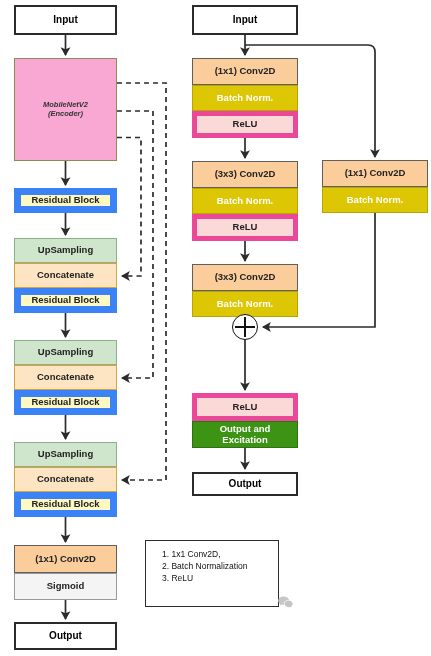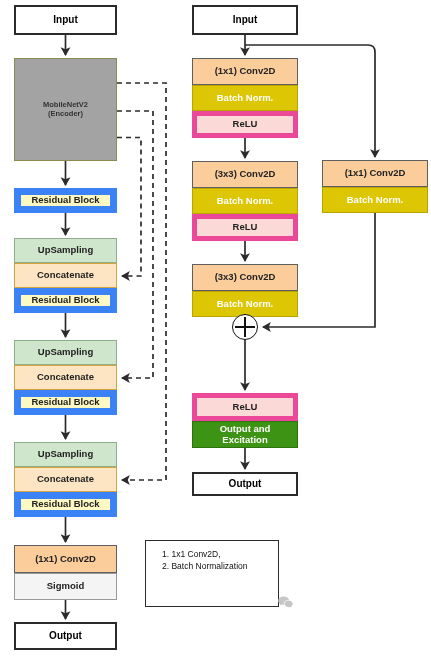--- a/index.html
+++ b/index.html
@@ -12,22 +12,22 @@
   .node{
     position:absolute;box-sizing:border-box;
     display:flex;align-items:center;justify-content:center;
     text-align:center;line-height:1.08;
   }
   .plain{
     background:#ffffff;border:2px solid #2b2b2b;
     font-size:10px;font-weight:bold;color:#000;
   }
   .encoder{
-    background:#a3a3a3;border:1.5px solid #8a8a55;
-    font-size:7.5px;font-weight:bold;color:#333;
+    background:#f9a8d4;border:1.5px solid #8a8a55;
+    font-size:7.5px;font-weight:bold;color:#333;font-style:italic;
   }
   .resid{
     background:#fef9c3;border:7px solid #3b82f6;
     font-size:9.5px;font-weight:bold;color:#222;
   }
   .upsamp{
     background:#cfe6cc;border:1px solid #8fae8c;
     font-size:9.5px;font-weight:bold;color:#222;
   }
   .concat{
@@ -175,20 +175,21 @@
     <span>Output and</span>
     <span>Excitation</span>
   </div>
 
   <div class="node plain" style="left:192px;top:472px;width:106px;height:24px;">Output</div>
 
   <div class="legend" style="left:145px;top:540px;width:134px;height:67px;">
     <ul class="legend-list">
       <li>1. 1x1 Conv2D,</li>
       <li>2. Batch Normalization</li>
+      <li>3. ReLU</li>
     </ul>
   </div>
 
   <div class="watermark">
     <svg class="wm-icon" width="15" height="13" viewBox="0 0 30 26">
       <path d="M11 1C5 1 0.5 4.8 0.5 9.4c0 2.6 1.5 4.9 3.8 6.4L3.4 19l3.5-1.8c1.3.4 2.7.6 4.1.6h.6c-.2-.7-.3-1.4-.3-2.1 0-4.4 4.3-7.9 9.6-7.9.4 0 .8 0 1.2.1C21.1 4.1 16.6 1 11 1z" fill="#c6c6c6"></path>
       <path d="M29.5 15.6c0-3.7-3.7-6.7-8.3-6.7s-8.3 3-8.3 6.7 3.7 6.7 8.3 6.7c1 0 1.9-.1 2.8-.4l2.9 1.5-.8-2.5c1.9-1.2 3.4-3.1 3.4-5.3z" fill="#c6c6c6"></path>
     </svg>
   </div>
 

